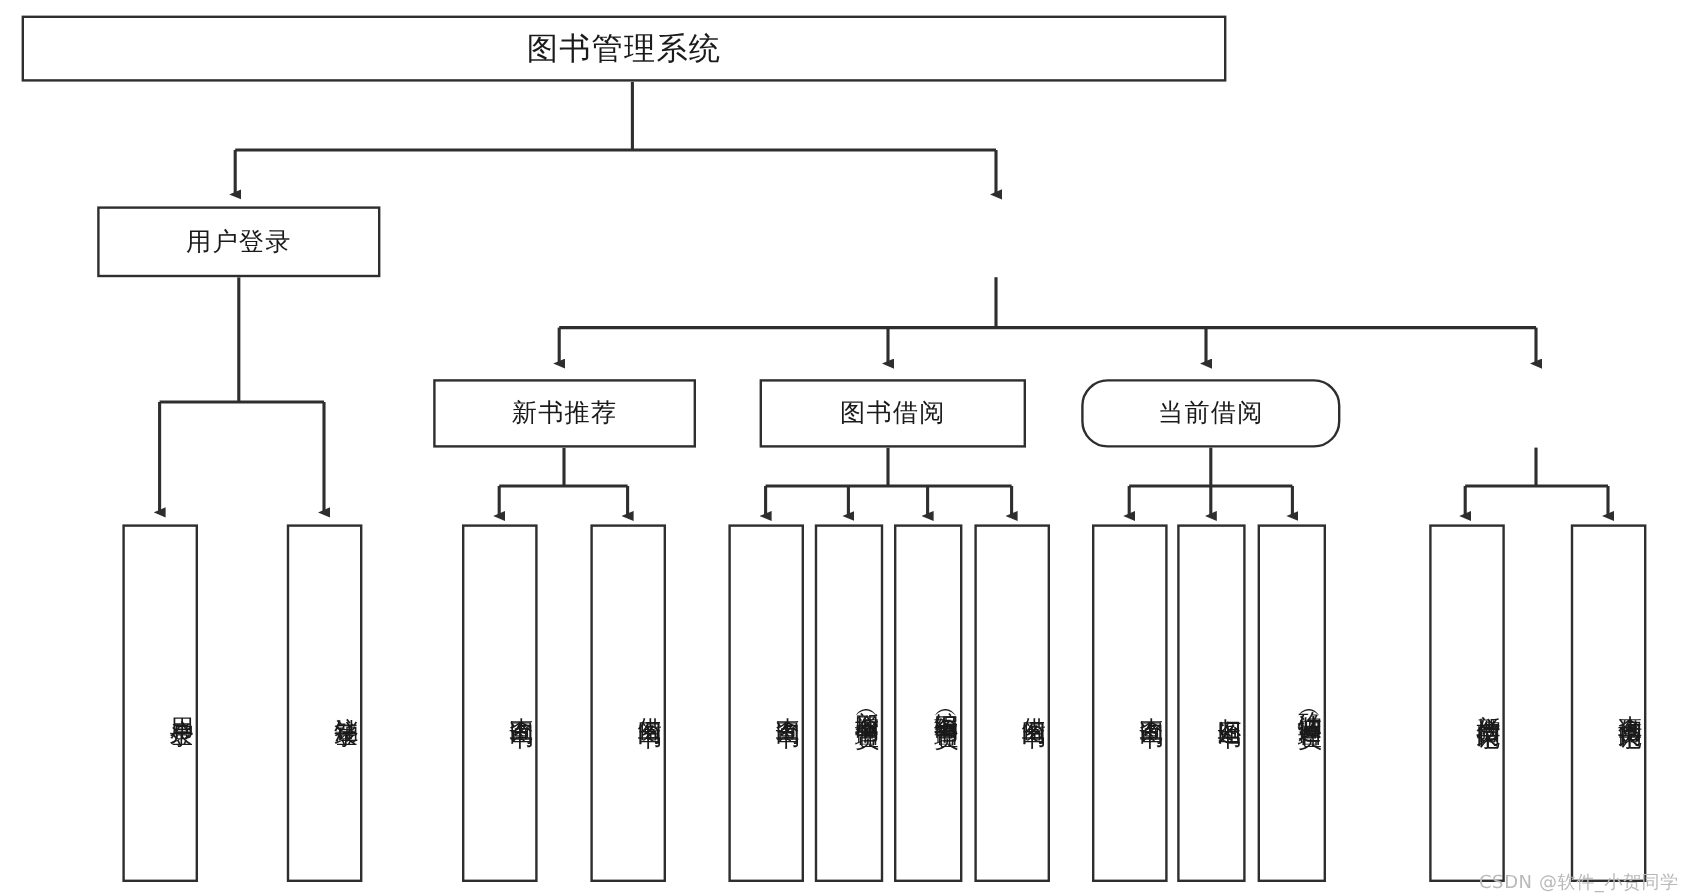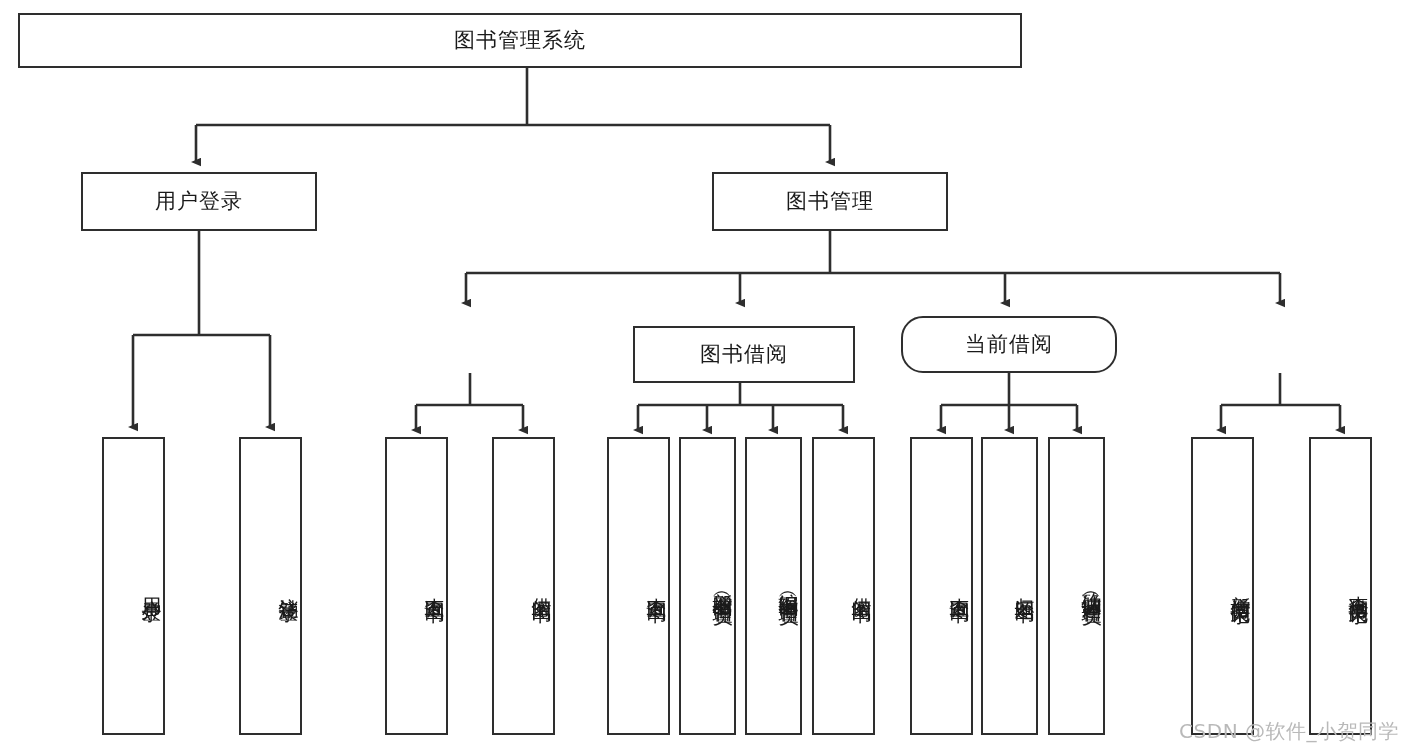--- a/index.html
+++ b/index.html
@@ -34,21 +34,21 @@
     color:#1a1a1a;
     z-index:2;
   }
   
   .node.h{
     font-size:21px;
     letter-spacing:1px;
     line-height:1;
   }
   .node.root{
-    font-size:21px;
+    font-size:26px;
   }
   
   .node.v{
     writing-mode:vertical-rl;
     text-orientation:upright;
     font-size:20px;
     line-height:1.18;
     letter-spacing:2px;
     padding-top:10px;
     padding-bottom:10px;
@@ -58,21 +58,21 @@
   }
   .node.v .vtext{
     writing-mode:vertical-rl;
     text-orientation:upright;
     display:block;
   }
   .watermark{
     position:absolute;
     right:6px;
     bottom:2px;
-    font-size:20px;
+    font-size:15px;
     color:#b9b9b9;
     letter-spacing:0.5px;
     z-index:3;
     white-space:nowrap;
   }
 </style>
 </head>
 <body>
 
 <div id="canvas">
@@ -127,24 +127,24 @@
       <path d="M1221,405 L1340,405"></path>
       <path d="M1221,405 L1221,430" marker-end="url(#arrow)"></path>
       <path d="M1340,405 L1340,430" marker-end="url(#arrow)"></path>
     </g>
   </svg>
 
   <div class="node h root" style="left:18px;top:13px;width:1004px;height:55px;">图书管理系统</div>
 
   <div class="node h" style="left:81px;top:172px;width:236px;height:59px;">用户登录</div>
 
-  <div class="node h" style="left:712px;top:172px;width:236px;height:59px;">图书管理</div>
 
+  <div class="node h" style="left:361px;top:316px;width:219px;height:57px;">新书推荐</div>
 
-  <div class="node h" style="left:633px;top:316px;width:222px;height:57px;margin-top:10px;">图书借阅</div>
+  <div class="node h" style="left:633px;top:316px;width:222px;height:57px;">图书借阅</div>
 
   <div class="node h" style="left:901px;top:316px;width:216px;height:57px;border-radius:22px;">当前借阅</div>
 
 
   <div class="node v" style="left:102px;top:437px;width:63px;height:298px;">
     <span class="vtext">用户登录</span>
   </div>
   <div class="node v" style="left:239px;top:437px;width:63px;height:298px;">
     <span class="vtext">注销登录</span>
   </div>

